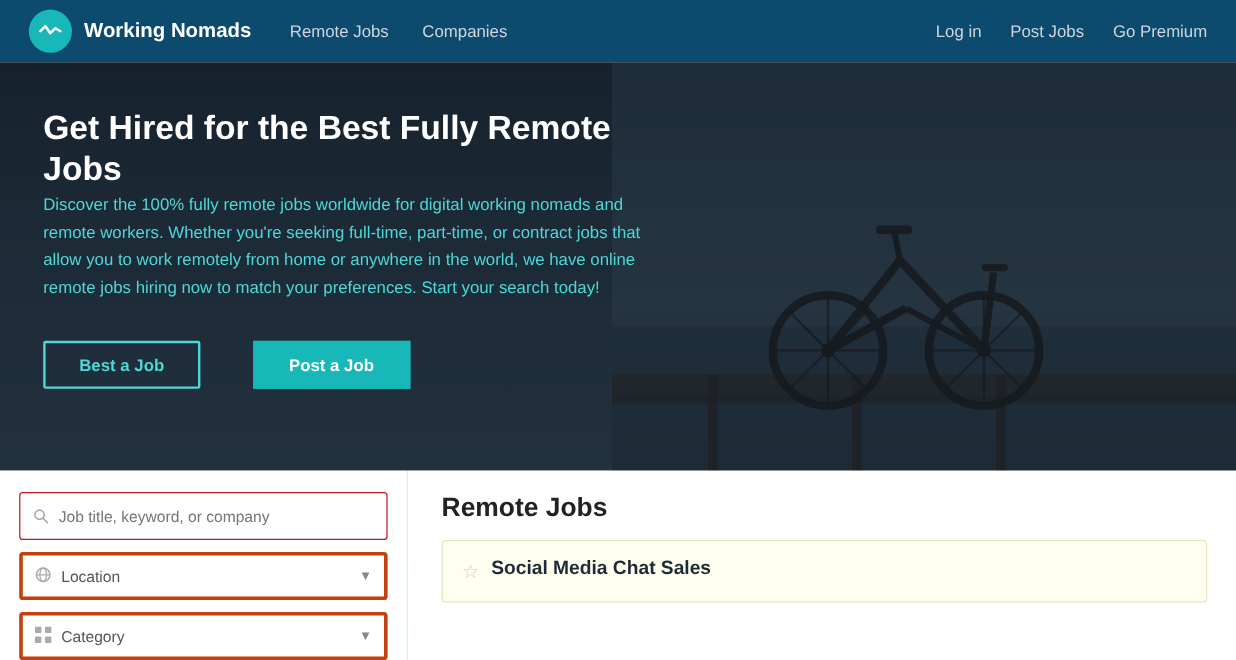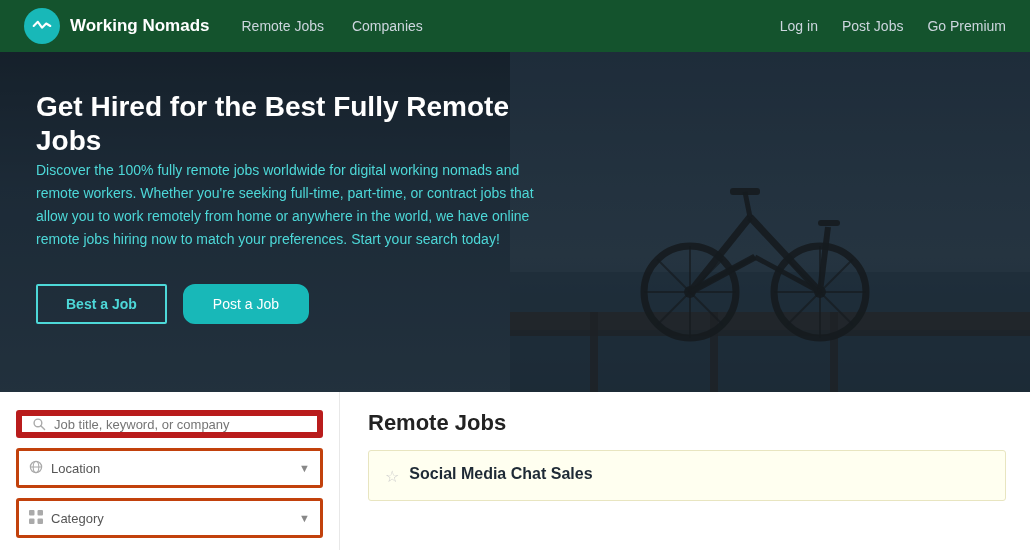--- a/index.html
+++ b/index.html
@@ -1,20 +1,20 @@
 <!DOCTYPE html>
 <html><head>
   <meta charset="utf-8">
   <style>
     * { margin: 0; padding: 0; box-sizing: border-box; }
     body { font-family: 'Segoe UI', Arial, sans-serif; width: 1030px; height: 550px; overflow: hidden; background: #fff; }
 
     
     .navbar {
-      background: #14532d;
+      background: #0c4a6e;
       display: flex;
       align-items: center;
       padding: 0 24px;
       height: 52px;
       gap: 0;
     }
     .navbar-logo {
       display: flex;
       align-items: center;
       gap: 10px;
@@ -119,23 +119,24 @@
       font-weight: 600;
       cursor: pointer;
       border-radius: 2px;
     }
     .btn-post {
       background: #18b8b8;
       border: 2px solid #18b8b8;
       color: #fff;
       padding: 10px 28px;
       font-size: 14px;
-      font-weight: 400;
-      cursor: pointer;
-      border-radius: 12px;
+      font-weight: 700;
+      cursor: pointer;
+      border-radius: 0;
+      margin-left: 28px;
     }
 
     
     .lower {
       display: flex;
       height: calc(550px - 52px - 340px);
       min-height: 158px;
       background: #fff;
     }
 
@@ -146,24 +147,24 @@
       background: #fff;
       border-right: 1px solid #e8e8e8;
       padding: 18px 16px 0 16px;
       display: flex;
       flex-direction: column;
       gap: 10px;
     }
     .search-input-wrap {
       display: flex;
       align-items: center;
-      border: 6px solid #b91c1c;
+      border: 1px solid #b91c1c;
       border-radius: 3px;
       padding: 0 10px;
-      height: 28px;
+      height: 40px;
       gap: 8px;
       background: #fff;
     }
     .search-icon-wrap {
       color: #aaa;
       font-size: 14px;
       display: flex;
       align-items: center;
     }
     .search-input {

